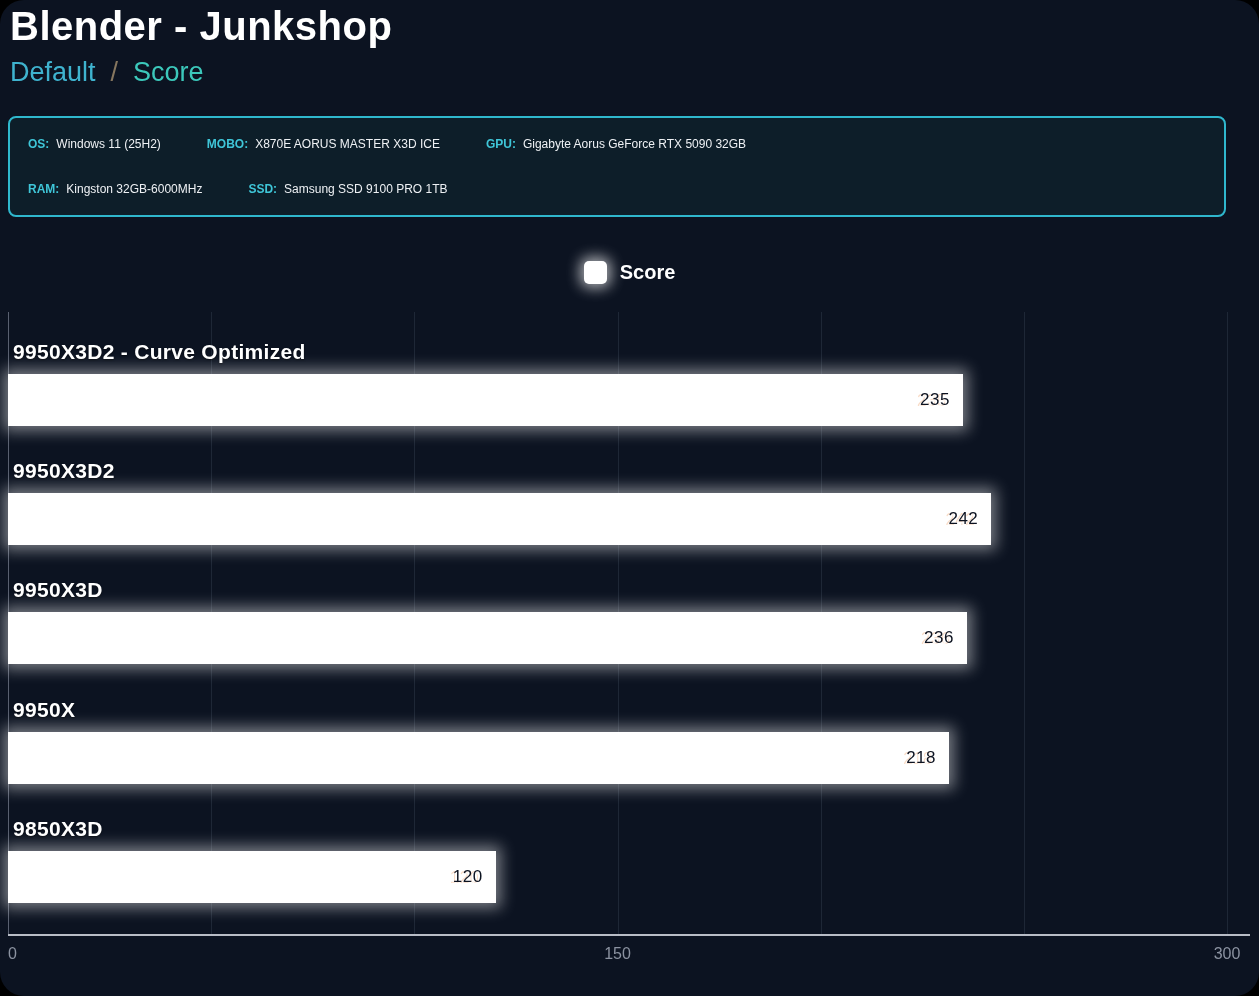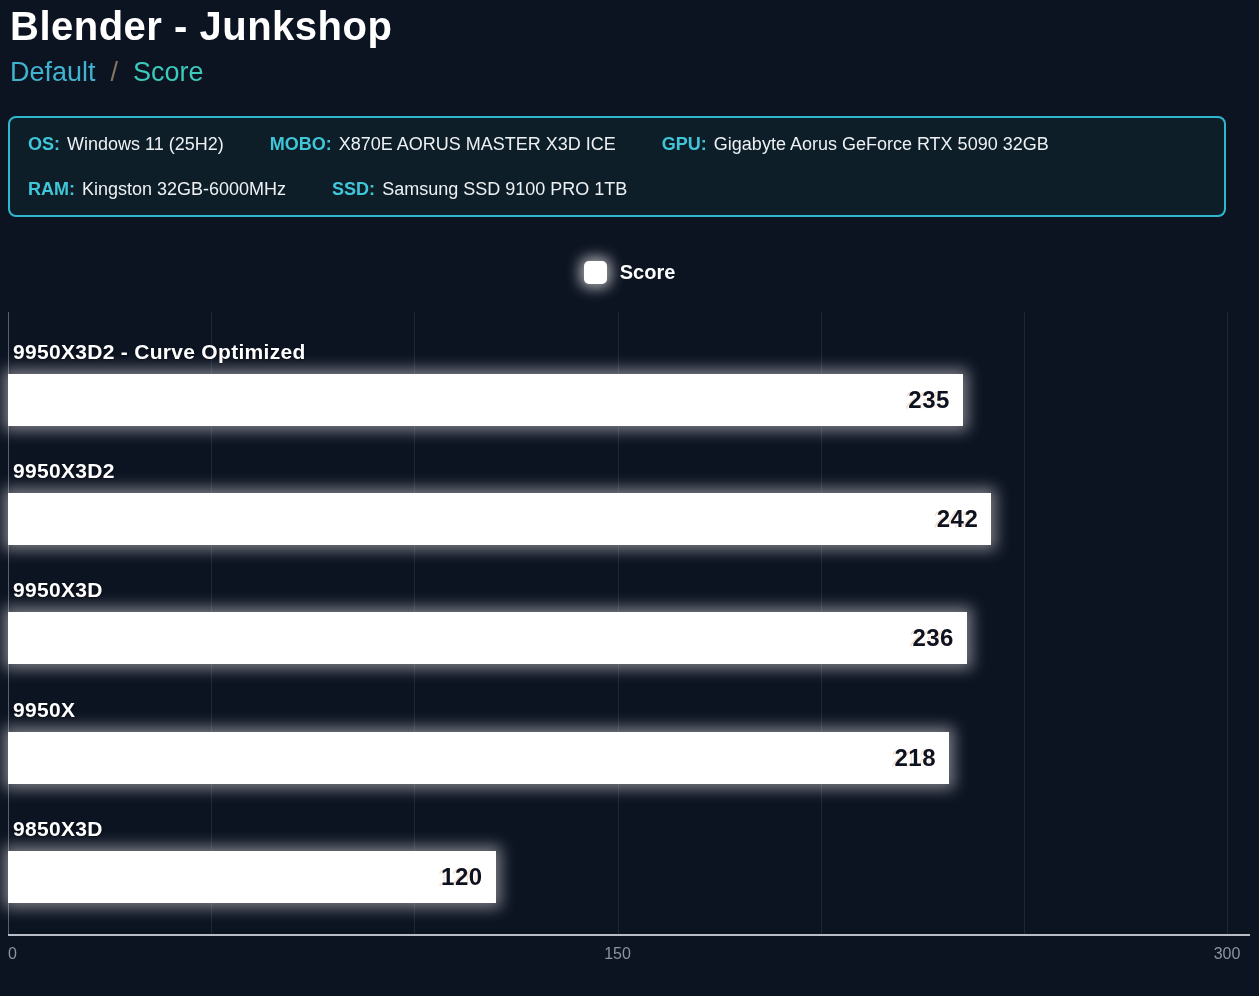--- a/index.html
+++ b/index.html
@@ -16,37 +16,38 @@
     --tick:#8b92a0;
     --bar:#ffffff;
     --value:#0c1220;
   }
   *{margin:0;padding:0;box-sizing:border-box;}
   html,body{background:#000;}
   body{font-family:"Liberation Sans","DejaVu Sans",sans-serif;}
   .stage{
     position:relative;width:1259px;height:996px;background:var(--bg);
     overflow:hidden;
+    border-radius:24px;
   }
   .page-title{
     position:absolute;left:10px;top:4px;
     font-size:40px;font-weight:800;color:#ffffff;letter-spacing:.5px;
   }
   .breadcrumb{
     position:absolute;left:10px;top:57px;font-size:27px;font-weight:400;
   }
   .breadcrumb .left{color:var(--crumb1);}
   .breadcrumb .sep{color:var(--crumb-sep);margin:0 15px;}
   .breadcrumb .right{color:var(--crumb2);}
   .spec-panel{
     position:absolute;left:8px;top:116px;width:1218px;height:101px;
     border:2px solid var(--accent);border-radius:8px;background:var(--panel-bg);
     padding:14px 18px;display:flex;flex-direction:column;justify-content:space-between;
   }
-  .spec-row{display:flex;gap:46px;font-size:18px;line-height:24px;white-space:nowrap;}
+  .spec-row{display:flex;gap:46px;font-size:12px;line-height:24px;white-space:nowrap;}
   .spec-item .k{color:var(--teal);font-weight:700;margin-right:7px;}
   .spec-item .v{color:#eef1f4;}
   .legend{
     position:absolute;left:0;top:261px;width:1259px;
     display:flex;justify-content:center;align-items:center;gap:13px;
   }
   .legend-swatch{
     width:23px;height:23px;border-radius:5px;background:var(--bar);
     box-shadow:0 0 14px 4px rgba(255,255,255,.65);
   }
@@ -66,21 +67,21 @@
     position:absolute;left:13px;top:28px;color:#ffffff;
     font-size:21px;font-weight:700;letter-spacing:.3px;
     text-shadow:0 1px 2px rgba(0,0,0,.6);
   }
   .bar-row .bar{
     position:absolute;left:8px;top:62px;height:52px;background:var(--bar);
     box-shadow:0 0 14px 5px rgba(255,255,255,.45);
     display:flex;align-items:center;justify-content:flex-end;
   }
   .bar .value{
-    font-size:24px;font-weight:700;color:var(--value);margin-right:13px;
+    font-size:17px;font-weight:400;color:var(--value);margin-right:13px;
     text-shadow:-2px 2px 0 rgba(255,255,255,.85), -3px 1px 0 rgba(235,140,70,.3);
     letter-spacing:.5px;
   }
   .tick-label{
     position:absolute;top:945px;font-size:16px;color:var(--tick);
   }
 </style>
 </head>
 <body>
 

